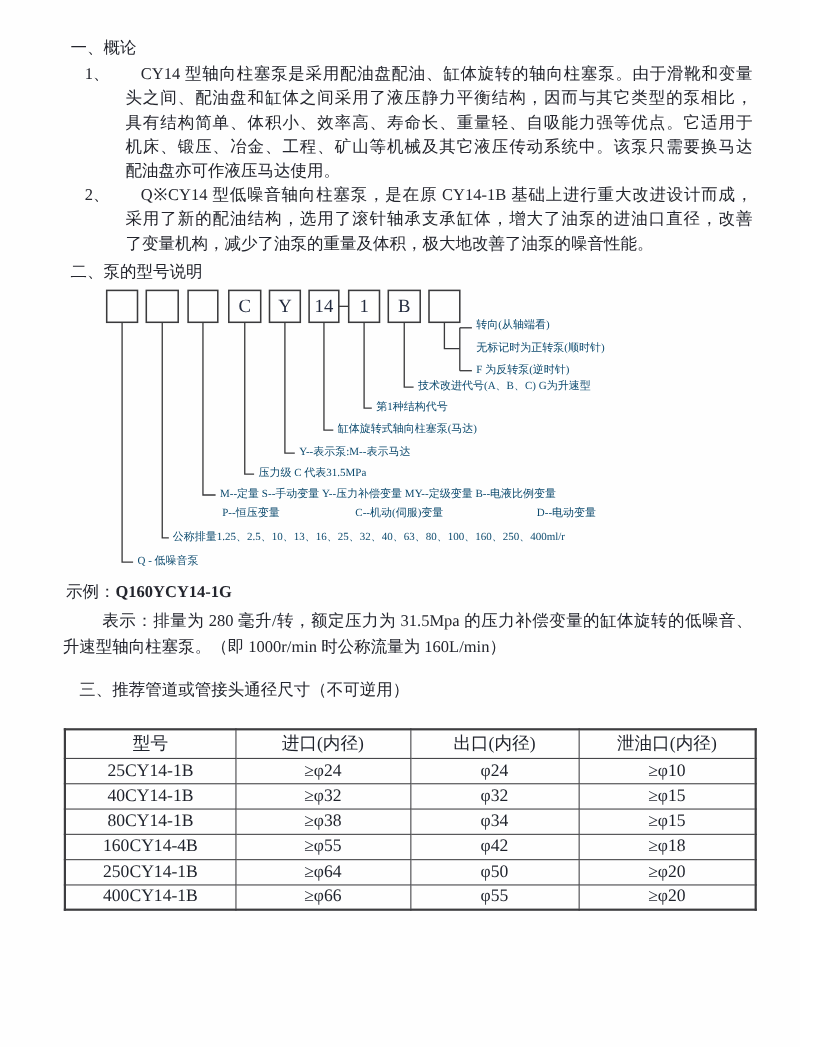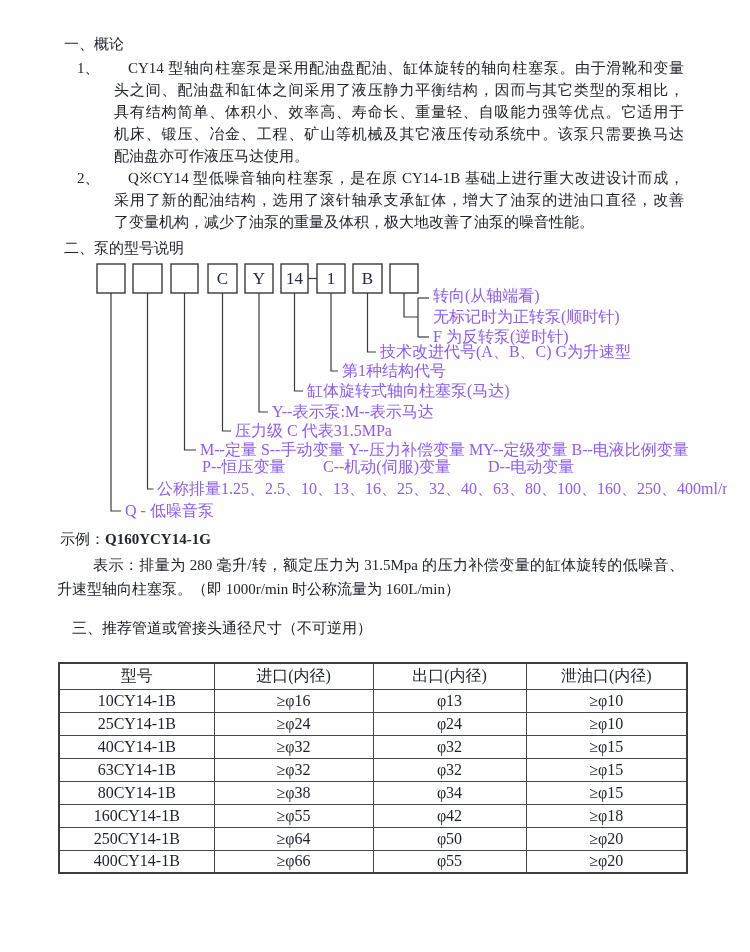--- a/index.html
+++ b/index.html
@@ -2,21 +2,21 @@
 <html><head>
 <meta charset="utf-8">
 <style>
   html,body{margin:0;padding:0;background:#ffffff;}
   .page{
     position:relative;width:727px;height:952px;background:#fefefe;overflow:hidden;
     font-family:"Liberation Serif","DejaVu Serif",serif;color:#23252d;
   }
   .tl{position:absolute;white-space:pre;font-size:15px;line-height:17px;color:#23252d;}
   .j{text-align:justify;text-align-last:justify;white-space:normal;}
-  .dlabel{position:absolute;white-space:pre;font-size:16px;line-height:13px;color:#8b5cf6;}
+  .dlabel{position:absolute;white-space:pre;font-size:10px;line-height:13px;color:#0c4a6e;}
   .boxletter{
     position:absolute;top:264px;height:29px;line-height:29px;text-align:center;
     font-size:17px;color:#232b3f;font-family:"Liberation Serif","DejaVu Serif",serif;
   }
   svg.lines{position:absolute;left:0;top:0;pointer-events:none;}
   .excode{font-weight:600;}
   table.pipes{
     position:absolute;left:58px;top:662px;width:628px;border-collapse:collapse;
     table-layout:fixed;font-size:16px;color:#1e222b;
     border:2px solid #3d3d40;
@@ -119,51 +119,39 @@
     <thead>
         <tr id="pipes-head">
           <th>型号</th>
           <th>进口(内径)</th>
           <th>出口(内径)</th>
           <th>泄油口(内径)</th>
         </tr>
       </thead>
     <tbody id="pipes-body">
         <tr>
-          <td>10CY14-1B</td>
-          <td>≥φ16</td>
-          <td>φ13</td>
-          <td>≥φ10</td>
-        </tr>
-        <tr>
           <td>25CY14-1B</td>
           <td>≥φ24</td>
           <td>φ24</td>
           <td>≥φ10</td>
         </tr>
         <tr>
           <td>40CY14-1B</td>
           <td>≥φ32</td>
           <td>φ32</td>
           <td>≥φ15</td>
         </tr>
         <tr>
-          <td>63CY14-1B</td>
-          <td>≥φ32</td>
-          <td>φ32</td>
-          <td>≥φ15</td>
-        </tr>
-        <tr>
           <td>80CY14-1B</td>
           <td>≥φ38</td>
           <td>φ34</td>
           <td>≥φ15</td>
         </tr>
         <tr>
-          <td>160CY14-1B</td>
+          <td>160CY14-4B</td>
           <td>≥φ55</td>
           <td>φ42</td>
           <td>≥φ18</td>
         </tr>
         <tr>
           <td>250CY14-1B</td>
           <td>≥φ64</td>
           <td>φ50</td>
           <td>≥φ20</td>
         </tr>

